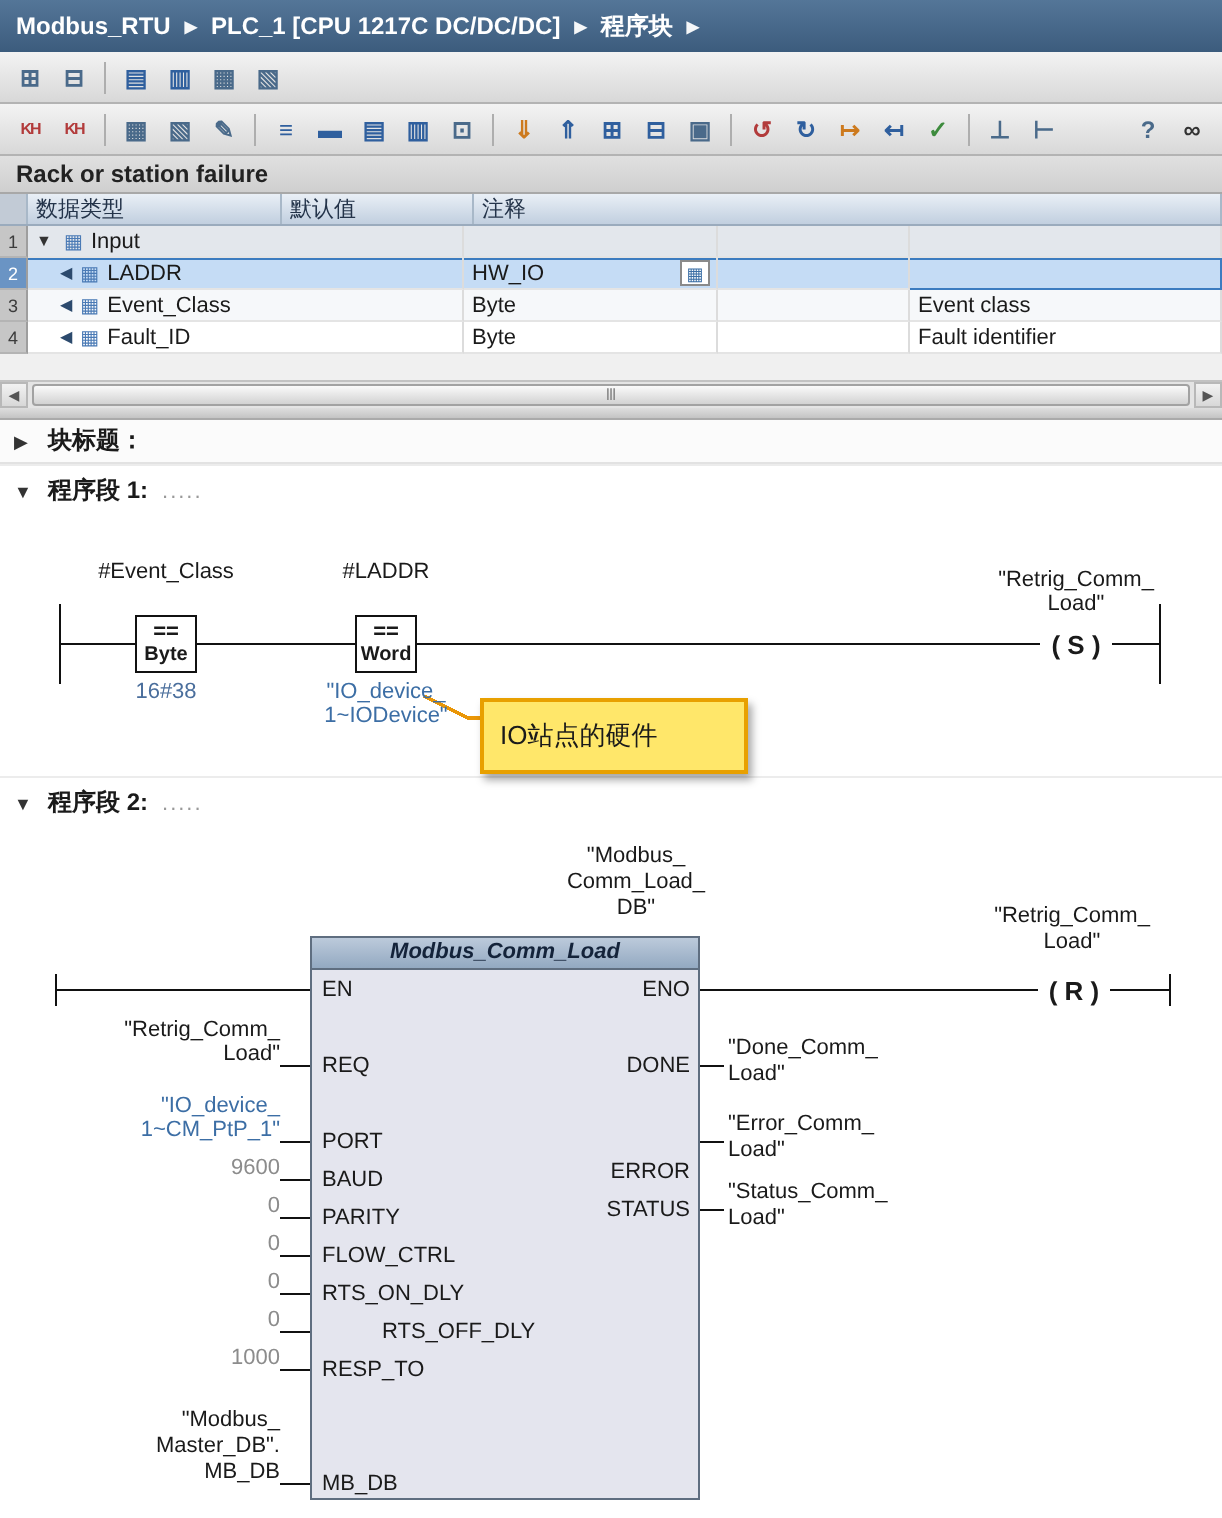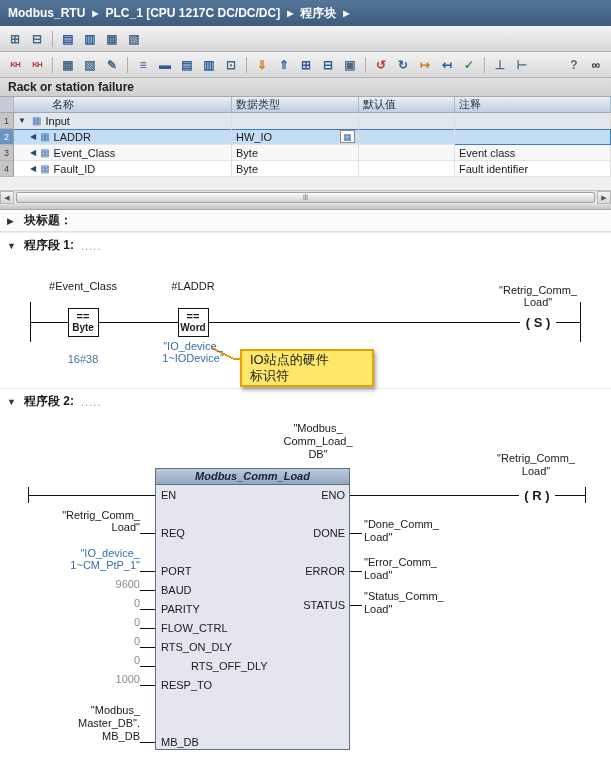--- a/index.html
+++ b/index.html
@@ -167,21 +167,20 @@
   </div>
 </div>
 
 <div class="section-title">
   <span>Rack or station failure</span>
 </div>
 
 <div>
   <div class="tbl-header">
     <div class="th gut-h"></div>
-    <div class="th name-h">名称</div>
     <div class="th type-h">数据类型</div>
     <div class="th def-h">默认值</div>
     <div class="th com-h">注释</div>
   </div>
 
   <div class="tbl-row r-input">
     <div class="gut">1</div>
     <div class="cell name-c">
       <span class="expander">▼</span>
       <span class="grid-ico">▦</span>
@@ -261,35 +260,34 @@
     <line x1="98" y1="64" x2="178" y2="64" stroke="#111" stroke-width="1"></line>
     <rect x="178" y="50" width="30" height="28" fill="#fff" stroke="#111" stroke-width="1"></rect>
     <line x1="208" y1="64" x2="520" y2="64" stroke="#111" stroke-width="1"></line>
     <line x1="556" y1="64" x2="580" y2="64" stroke="#111" stroke-width="1"></line>
     <polyline points="212,90 234,101 240,101" fill="none" stroke="#ea9606" stroke-width="2"></polyline>
   </svg>
 
   <span class="lbl ctr" style="left:33px; top:22px; width:100px;">#Event_Class</span>
   <span class="lbl ctr op-sym" style="left:68px; top:52px; width:30px;">==</span>
   <span class="lbl ctr dtype" style="left:68px; top:64px; width:30px;">Byte</span>
-  <span class="lbl ctr const-blue" style="left:33px; top:95px; width:100px;">16#38</span>
+  <span class="lbl ctr const-blue" style="left:33px; top:82px; width:100px;">16#38</span>
 
   <span class="lbl ctr" style="left:143px; top:22px; width:100px;">#LADDR</span>
   <span class="lbl ctr op-sym" style="left:178px; top:52px; width:30px;">==</span>
   <span class="lbl ctr dtype" style="left:178px; top:64px; width:30px;">Word</span>
   <span class="lbl ctr hw-op" style="left:143px; top:82px; width:100px;">"IO_device_</span>
   <span class="lbl ctr hw-op" style="left:143px; top:94px; width:100px;">1~IODevice"</span>
 
   <span class="lbl ctr" style="left:488px; top:26px; width:100px;">"Retrig_Comm_</span>
   <span class="lbl ctr" style="left:488px; top:38px; width:100px;">Load"</span>
   <span class="coil" style="left:519px; top:57px; width:38px;">( S )</span>
 
   <div class="callout">
     <span>IO站点的硬件</span>
-    <span>标识符</span>
   </div>
 </div>
 
 <div class="net-header">
   <span class="toggle">▼</span>
   <span class="bold">程序段 2:</span>
   <span class="dots">.....</span>
 </div>
 
 <div class="net-canvas" id="net2">
@@ -327,21 +325,21 @@
   <span class="pin" style="left:161px; top:169px;">BAUD</span>
   <span class="pin" style="left:161px; top:188px;">PARITY</span>
   <span class="pin" style="left:161px; top:207px;">FLOW_CTRL</span>
   <span class="pin" style="left:161px; top:226px;">RTS_ON_DLY</span>
   <span class="pin" style="left:144px; top:245px;padding-left:47px;">RTS_OFF_DLY</span>
   <span class="pin" style="left:161px; top:264px;">RESP_TO</span>
   <span class="pin" style="left:161px; top:321px;">MB_DB</span>
 
   <span class="pin rt" style="right:266px; top:74px;">ENO</span>
   <span class="pin rt" style="right:266px; top:112px;">DONE</span>
-  <span class="pin rt" style="right:266px; top:150px;">ERROR</span>
+  <span class="pin rt" style="right:266px; top:165px;">ERROR</span>
   <span class="pin rt" style="right:266px; top:184px;">STATUS</span>
 
   <span class="lbl rt" style="right:471px; top:95px;  width:120px;">"Retrig_Comm_</span>
   <span class="lbl rt" style="right:471px; top:107px; width:120px;">Load"</span>
   <span class="lbl rt hw-op" style="right:471px; top:133px; width:120px;">"IO_device_</span>
   <span class="lbl rt hw-op" style="right:471px; top:145px; width:120px;">1~CM_PtP_1"</span>
   <span class="lbl rt const-gry" style="right:471px; top:164px; width:120px;">9600</span>
   <span class="lbl rt const-gry" style="right:471px; top:183px; width:120px;">0</span>
   <span class="lbl rt const-gry" style="right:471px; top:202px; width:120px;">0</span>
   <span class="lbl rt const-gry" style="right:471px; top:221px; width:120px;">0</span>

